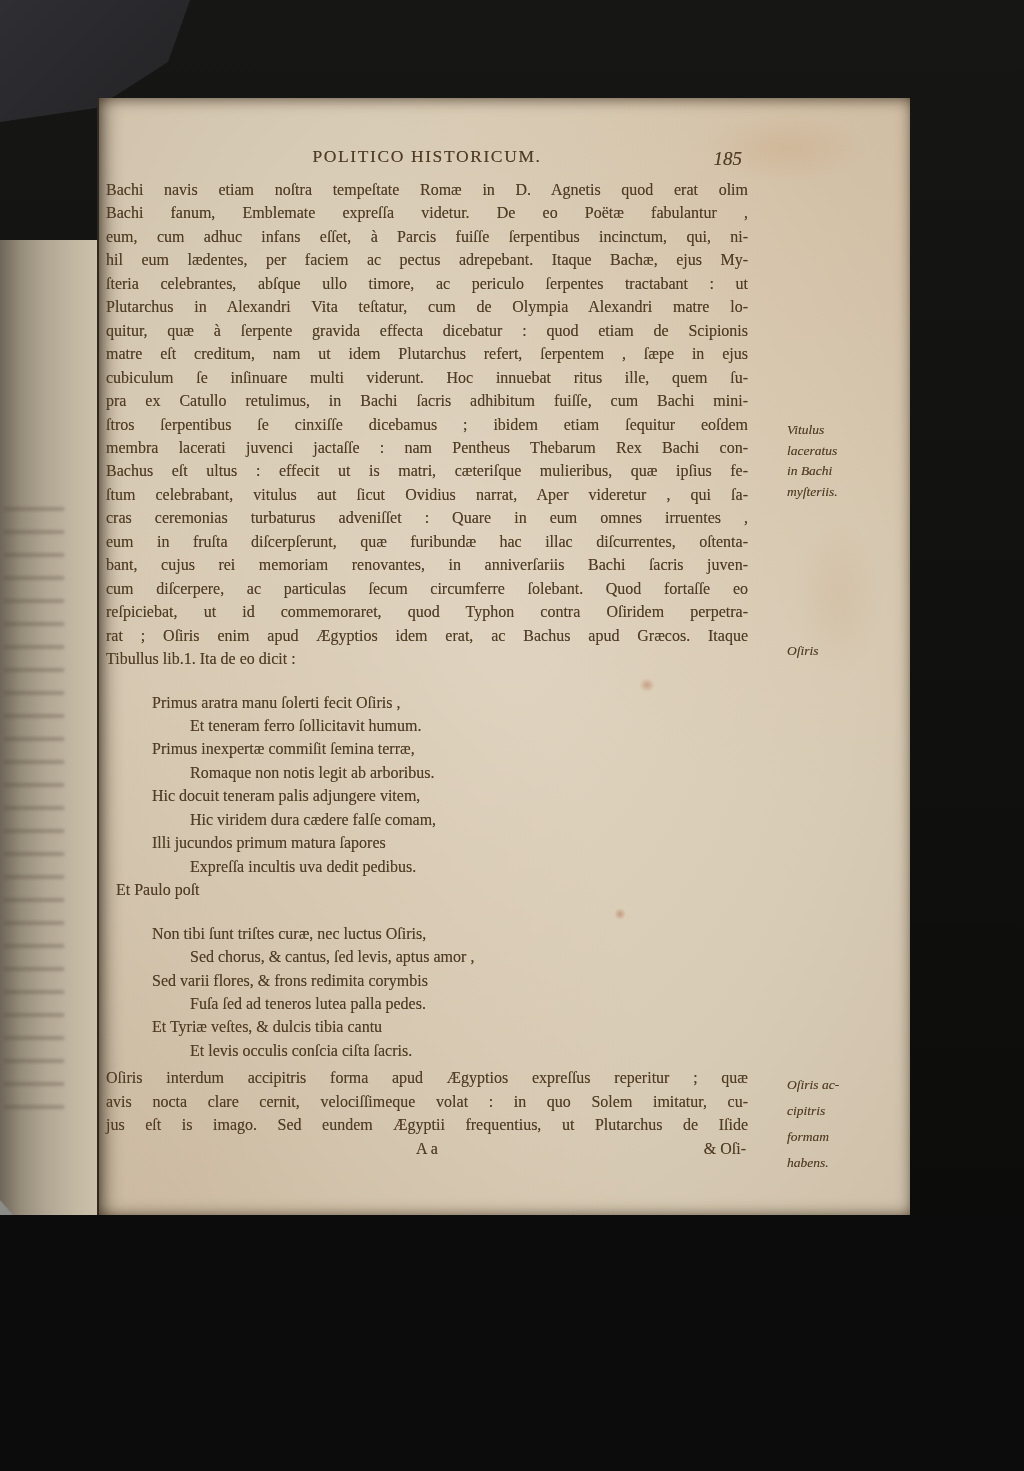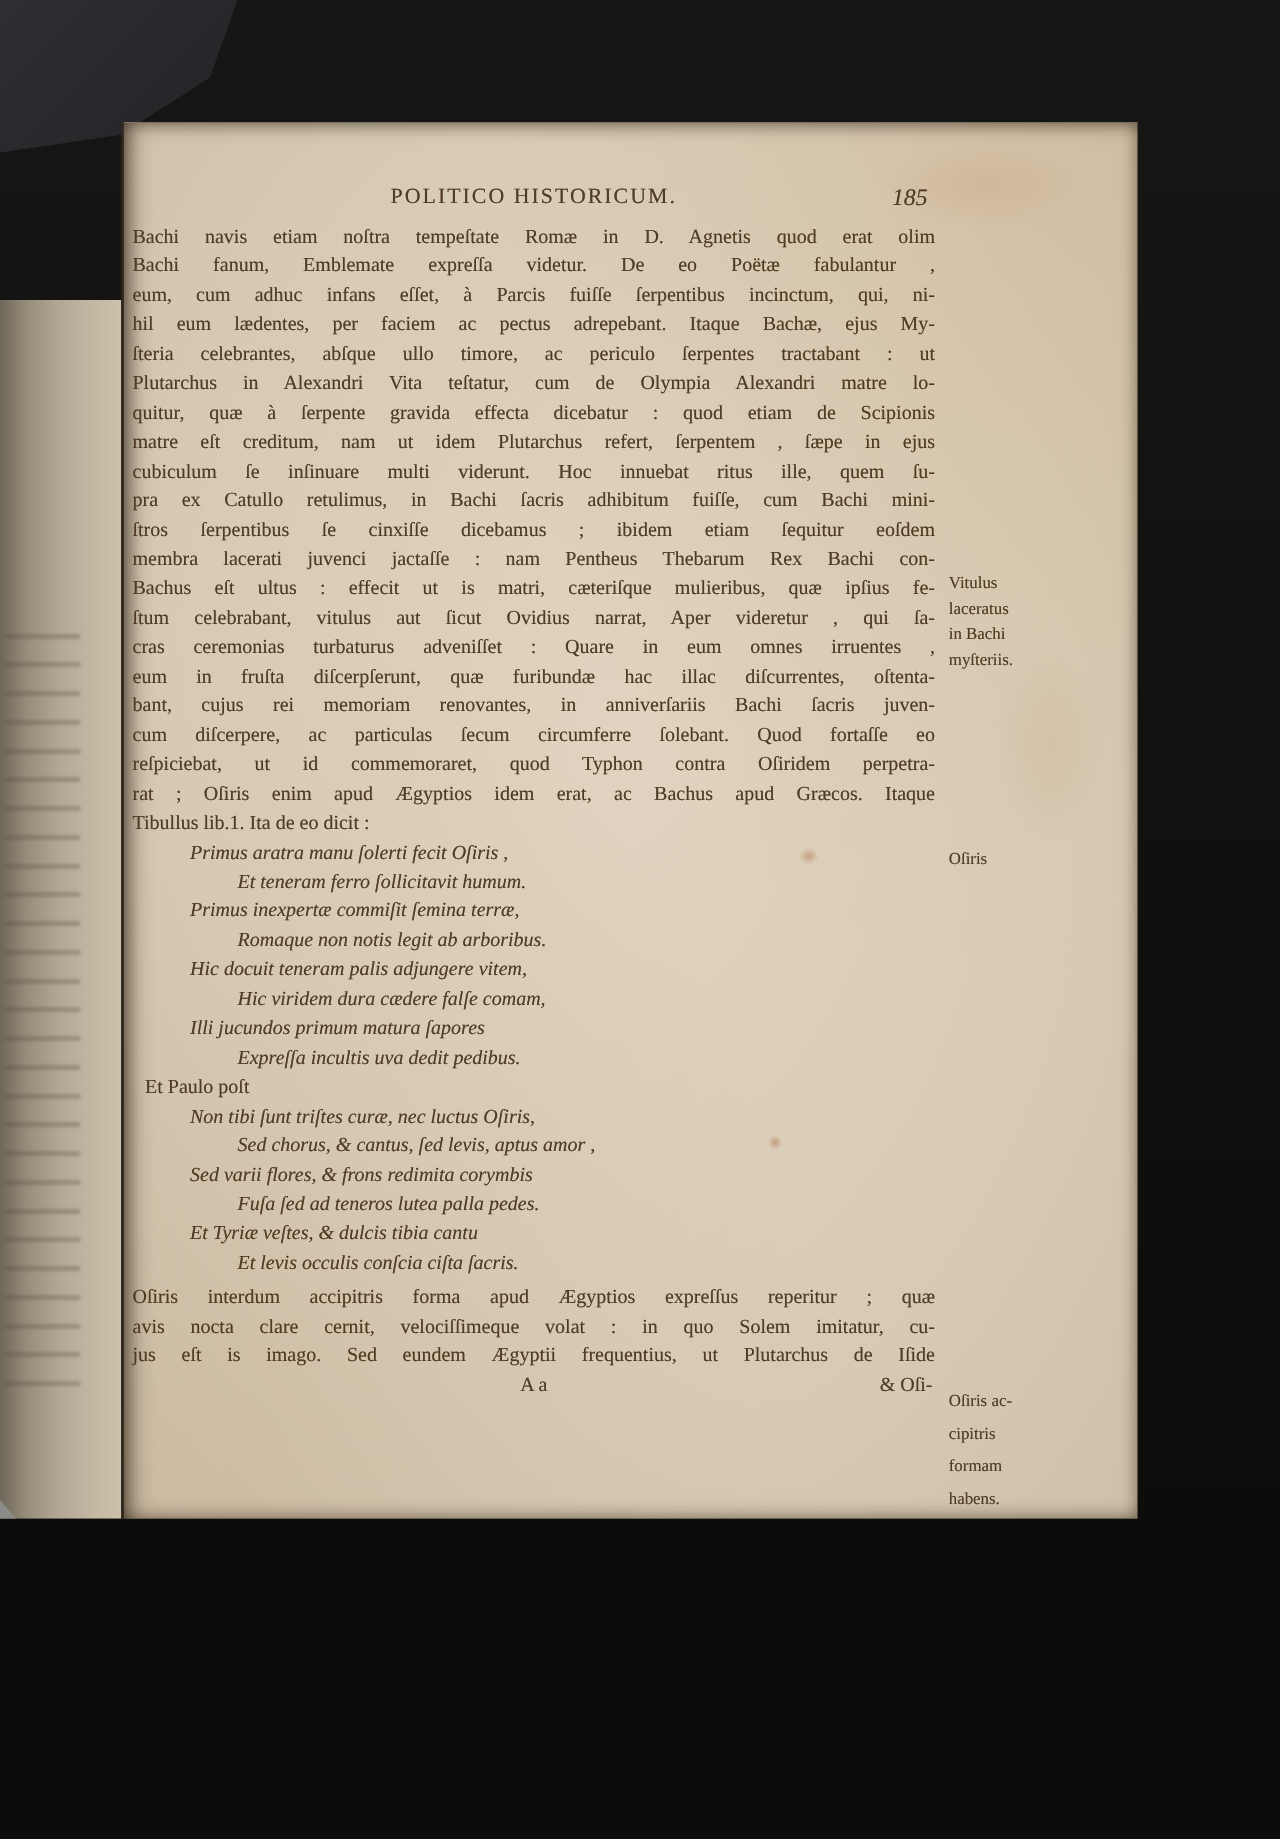--- a/index.html
+++ b/index.html
@@ -37,31 +37,31 @@
   .stain.s4{left:695px;top:420px;width:90px;height:160px;background:radial-gradient(ellipse,rgba(180,125,85,.10),transparent 70%);}
 
   .content{position:absolute;left:7px;top:48px;width:642px;color:#503c25;
     font-size:16px;text-shadow:0 0 .5px rgba(80,60,36,.55);}
   .header-row{position:relative;height:32px;}
   .title{position:absolute;left:0;right:0;text-align:center;font-size:17.5px;letter-spacing:1.6px;}
   .pagenum{position:absolute;right:6px;top:2px;font-size:19px;font-style:italic;}
 
   .para > div{line-height:23.45px;text-align:justify;text-align-last:justify;white-space:normal;}
   .tail{line-height:23.45px;}
-  .verse{font-style:italic;}
+  .verse{margin-top:20px;}
   .verse > div{line-height:23.45px;margin-left:46px;}
   .verse > div:nth-child(even){margin-left:84px;}
   .interlude{line-height:23.45px;margin-left:10px;}
   .para2{margin-top:4px;}
   .sig-row{position:relative;height:26px;line-height:23.45px;}
   .sig{position:absolute;left:0;right:0;text-align:center;}
   .catch{position:absolute;right:2px;margin-left:24px;}
 
-  .margin-note{position:absolute;left:660px;width:92px;
-    font-size:13.5px;line-height:20.5px;color:#503c25;text-shadow:0 0 .5px rgba(80,60,36,.5);margin-top:36px;}
+  .margin-note{position:absolute;left:688px;width:92px;font-style:italic;
+    font-size:13.5px;line-height:20.5px;color:#503c25;text-shadow:0 0 .5px rgba(80,60,36,.5);}
   .mn1{top:322px;} .mn2{top:543px;} .mn3{top:974px;line-height:26px;}
 
   
   .plate{position:absolute;left:396px;top:1236px;width:481px;height:110px;
     background:#f1f0eb;box-shadow:0 0 0 1px rgba(255,255,255,.15),2px 3px 6px rgba(0,0,0,.6);
     color:#151515;}
   .plate-title{position:absolute;left:0;right:0;top:9px;text-align:center;
     font-family:Liberation Serif, serif;font-weight:bold;font-size:23px;letter-spacing:.4px;}
   .ruler{position:absolute;left:30px;top:46px;width:223px;height:58px;}
   .ruler-mm{position:absolute;left:0;top:0;width:222px;height:13px;

